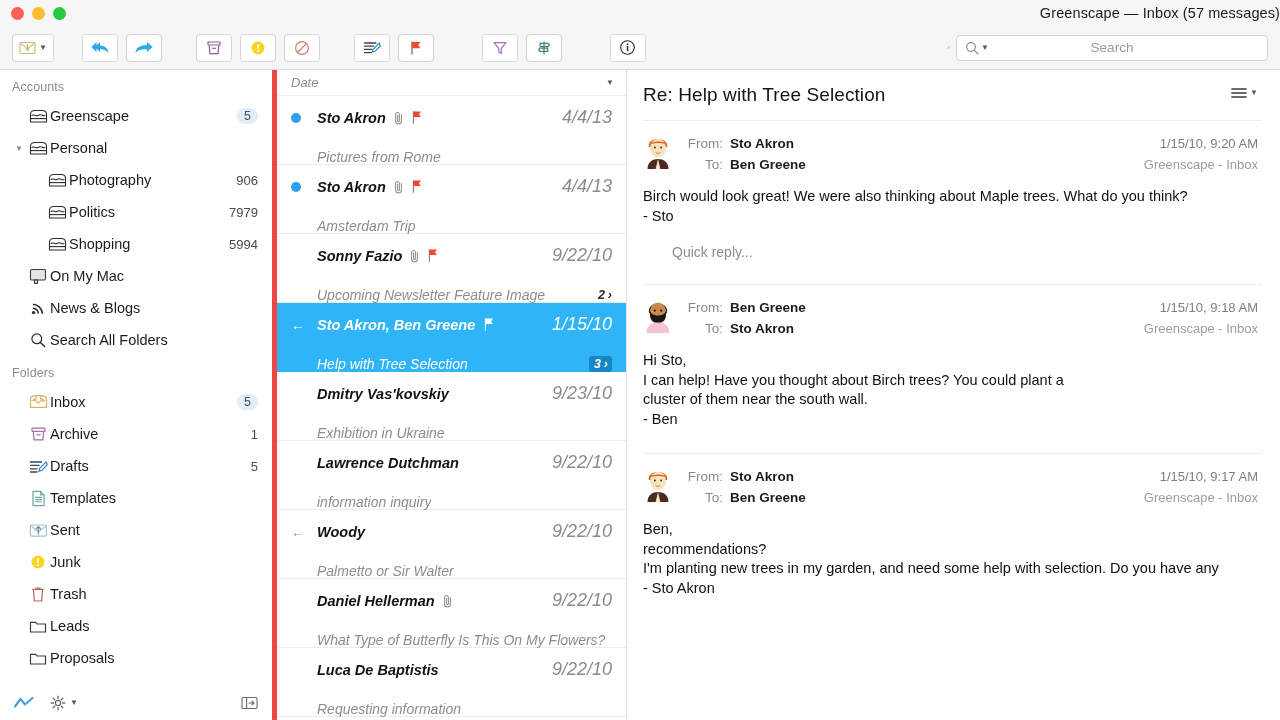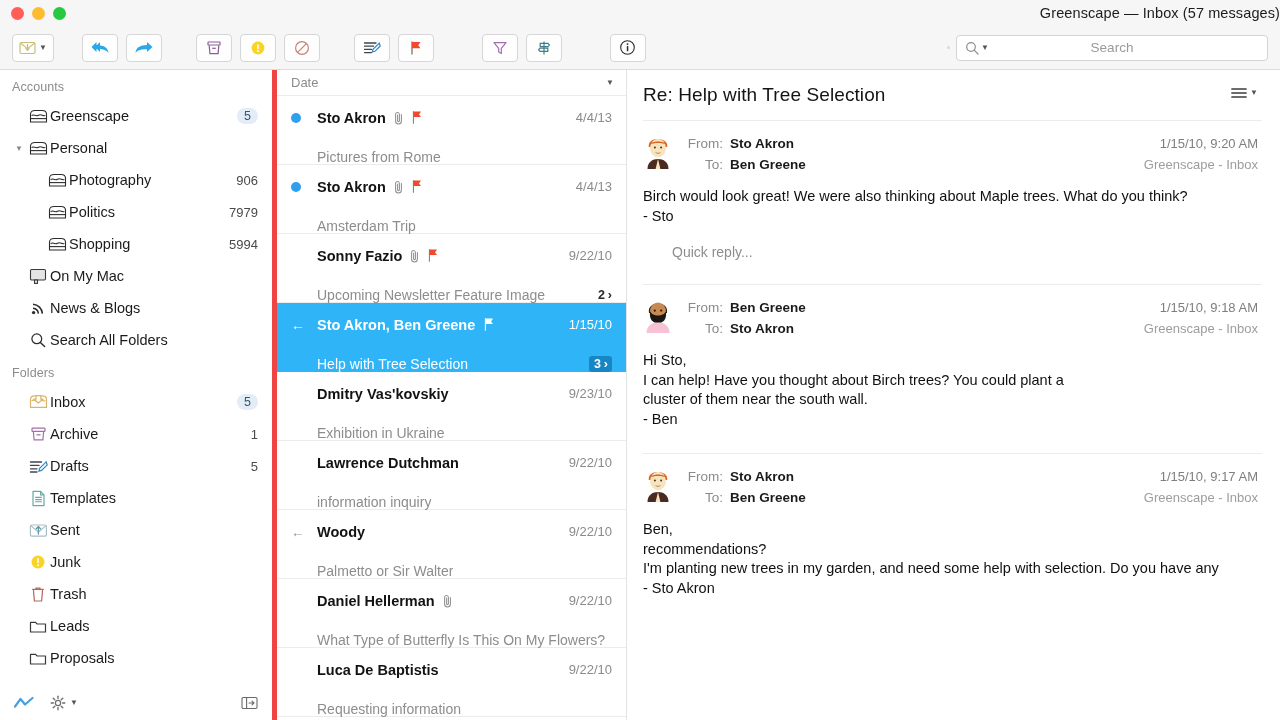--- a/index.html
+++ b/index.html
@@ -105,20 +105,21 @@
     padding: 0 14px; gap: 16px;
     background: #ffffff;
   }
   .statusbar .spacer { flex: 1; }
 
   
   .msglist {
     width: 350px; background: #fff;
     border-right: 1px solid #e2e2e2;
     overflow: hidden;
+    font-style: italic;
   }
   .ml-head {
     height: 26px; display: flex; align-items: center;
     padding: 0 12px 0 14px;
     font-size: 13px; color: #8c8c8c;
     border-bottom: 1px solid #ececec;
   }
   .ml-head .spacer { flex: 1; }
   .msgrow {
     height: 69px; padding: 12px 14px 0 14px;
@@ -133,21 +134,21 @@
   }
   .mr-gutter2 { width: 26px; flex: none; }
   .bluedot { width: 10px; height: 10px; border-radius: 50%; background: #2f9ff0; }
   .mr-from {
     font-size: 14.5px; font-weight: bold; color: #131313;
     white-space: nowrap;
   }
   .msgrow.selected .mr-from { color: #ffffff; }
   .mr-icons { display: flex; align-items: center; gap: 6px; margin-left: 7px; }
   .mr-date {
-    margin-left: auto; font-size: 13px; color: #8b8b8b; white-space: nowrap;
+    margin-left: auto; font-size: 18px; color: #8b8b8b; white-space: nowrap;
   }
   .msgrow.selected .mr-date { color: #ffffff; }
   .mr-subj { font-size: 14px; color: #8d8d8d; white-space: nowrap; overflow: hidden; text-overflow: ellipsis; }
   .msgrow.selected .mr-subj { color: #ffffff; }
   .mr-count {
     margin-left: auto; display: flex; align-items: center; gap: 3px;
     font-size: 12.5px; font-weight: bold; color: #2a2a2a; padding-left: 8px;
   }
   .mr-count.badge {
     background: #1786c4; color: #fff; border-radius: 3px; padding: 1px 4px 1px 5px;

